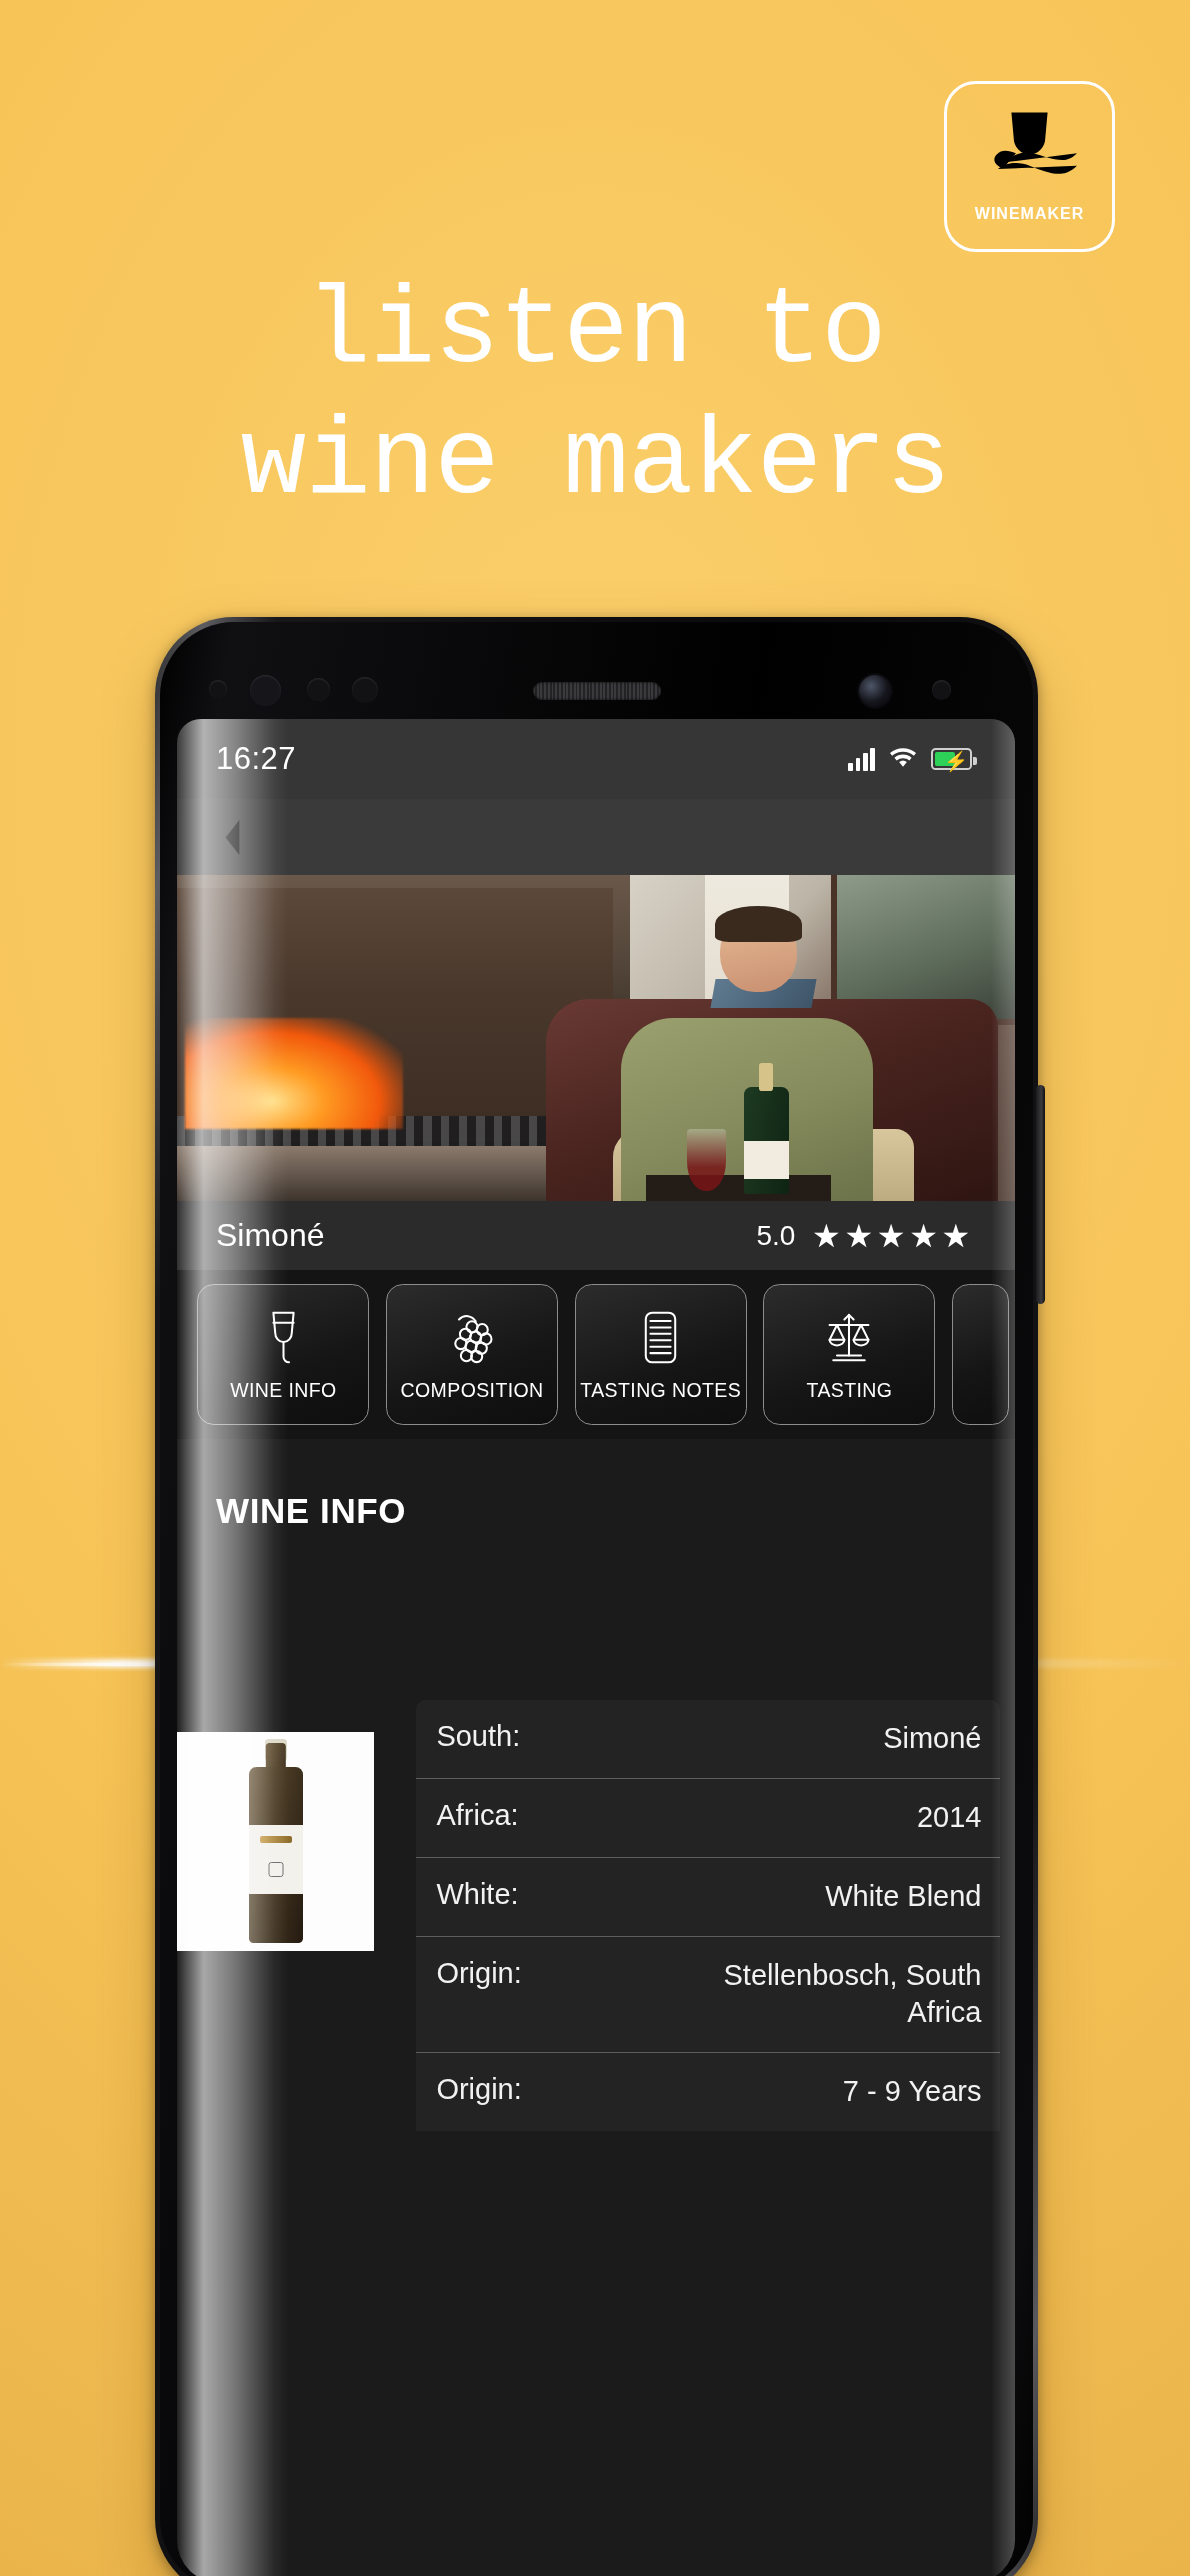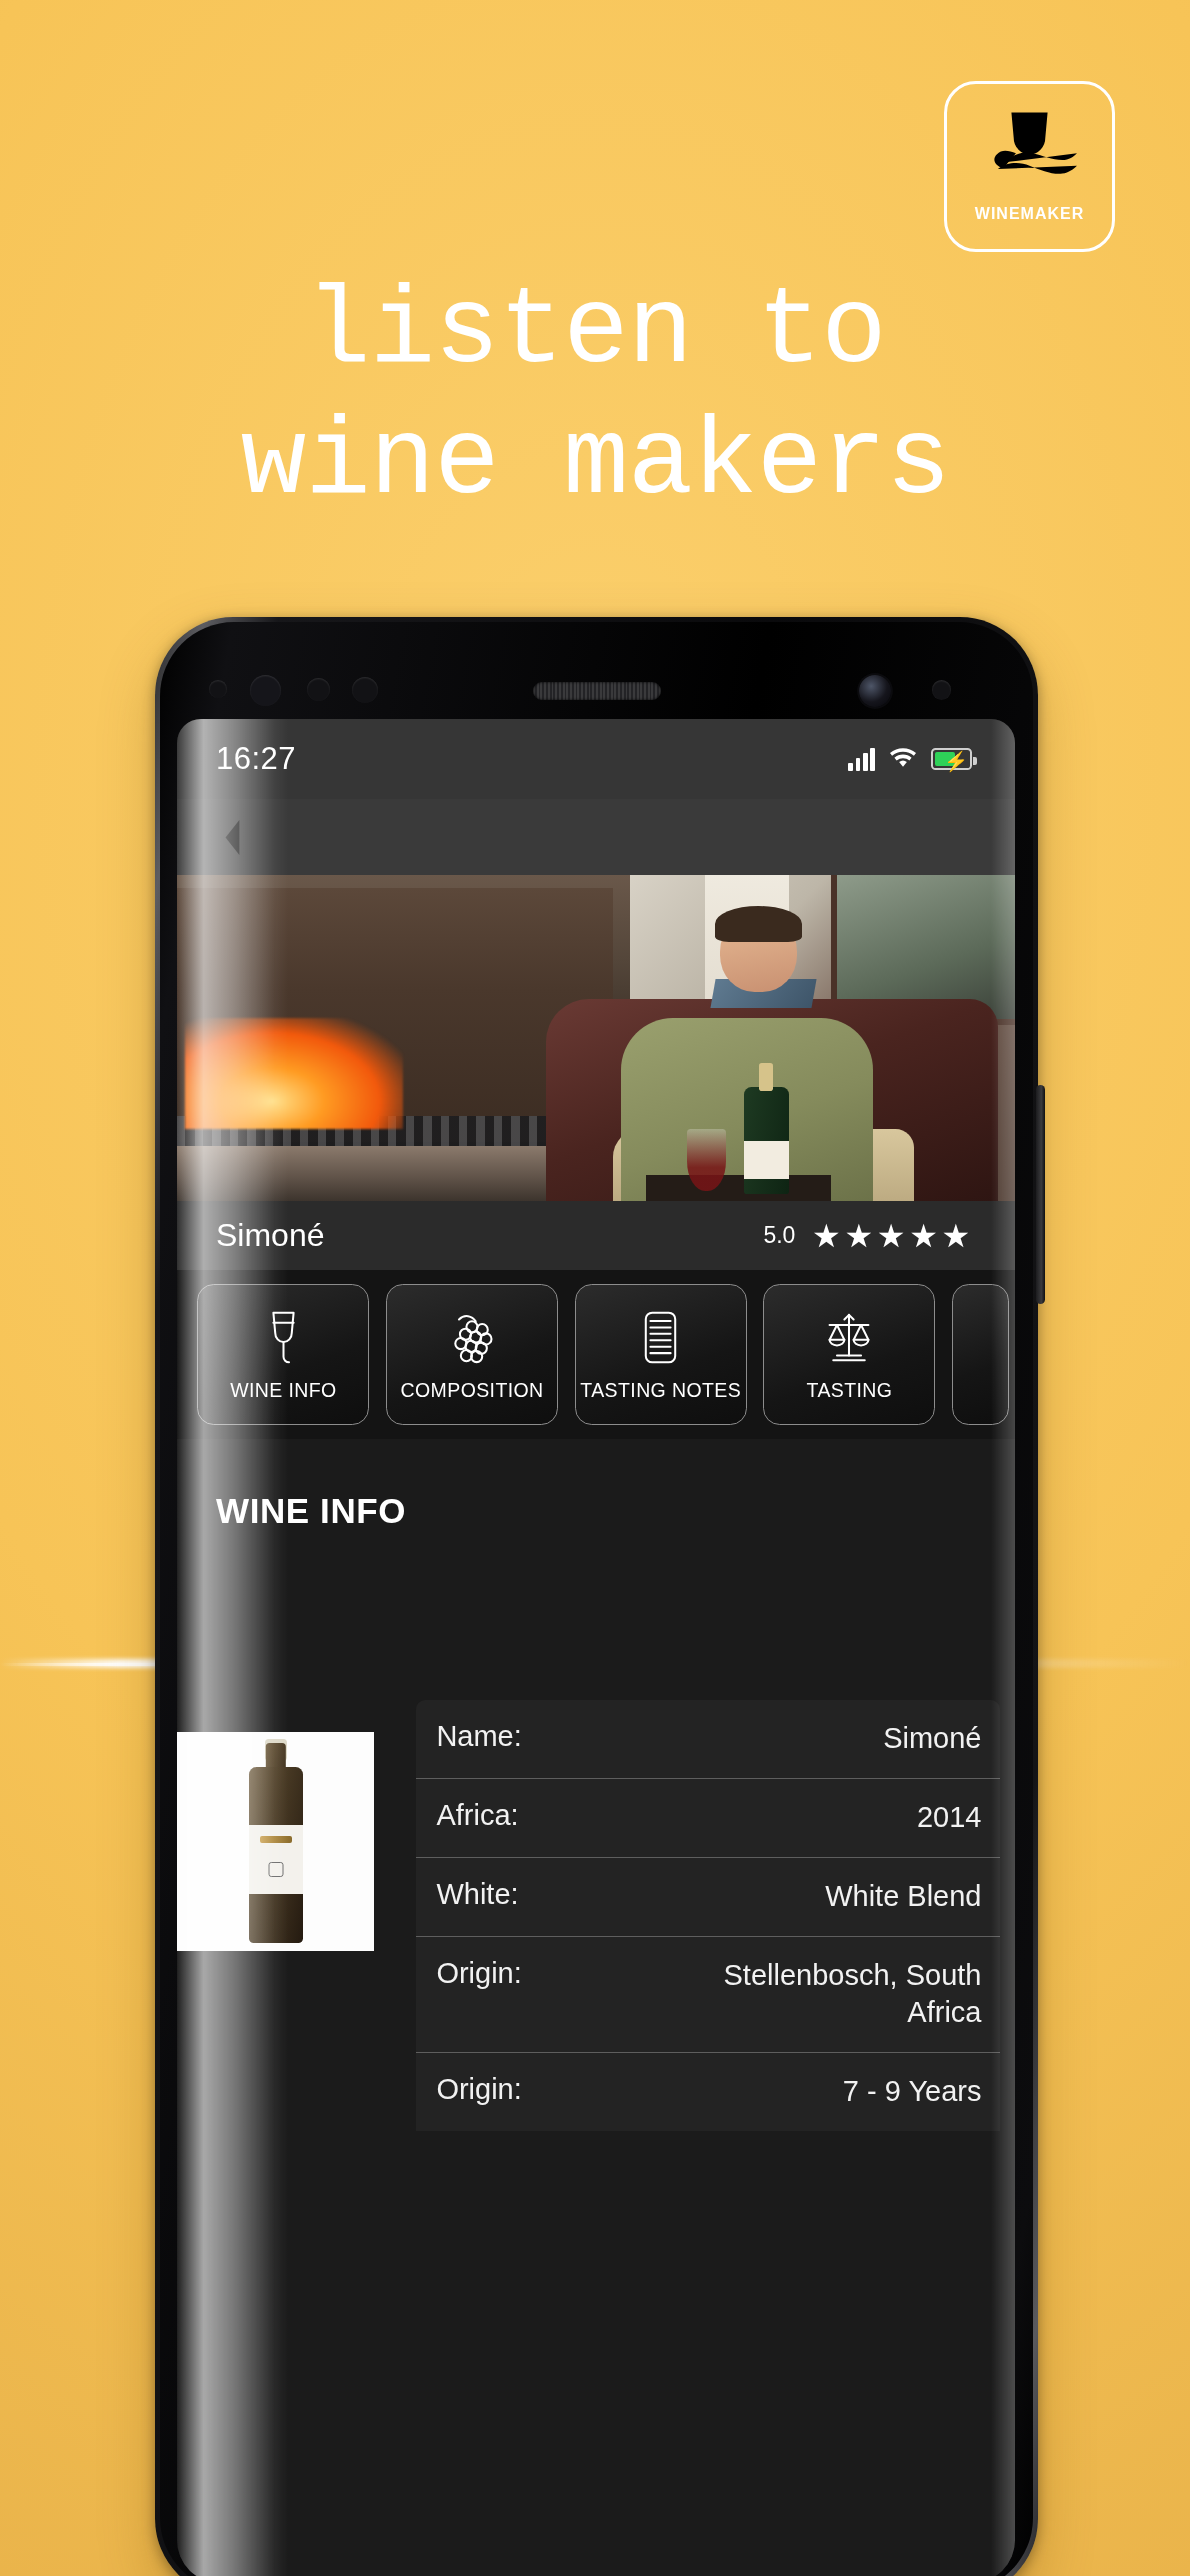--- a/index.html
+++ b/index.html
@@ -247,21 +247,21 @@
   }
 
   
   #wine-bar{
     height:69px; background:#2b2b2b; color:#fff;
     display:flex; align-items:center; justify-content:space-between;
     padding:0 41px 0 39px;
   }
   #wine-name{ font-size:32px; font-weight:400; }
   #rating-wrap{ display:flex; align-items:center; gap:16.7px; }
-  #rating-value{ font-size:23px; }
+  #rating-value{ font-size:28px; }
   #stars{ font-size:32px; letter-spacing:3.7px; color:#fff; }
 
   
   #tabs{
     height:169px; background:#141414; display:flex; align-items:center;
     gap:16.7px; padding-left:20.4px; overflow:hidden;
   }
   .tab{
     flex:0 0 auto; width:172px; height:141px;
     border:1.4px solid #8d8d8d; border-radius:16.7px;
@@ -505,21 +505,21 @@
         <span class="b-neck"></span>
         <span class="b-body"></span>
         <span class="b-label">
             <span class="script"></span>
             <span class="crest"></span>
           </span>
       </div>
 
       <div id="detail-table">
         <div class="detail-row">
-          <span class="detail-key">Name:</span>
+          <span class="detail-key">South:</span>
           <span class="detail-val">Simoné</span>
         </div>
         <div class="detail-row">
           <span class="detail-key">Africa:</span>
           <span class="detail-val">2014</span>
         </div>
         <div class="detail-row">
           <span class="detail-key">White:</span>
           <span class="detail-val">White Blend</span>
         </div>

